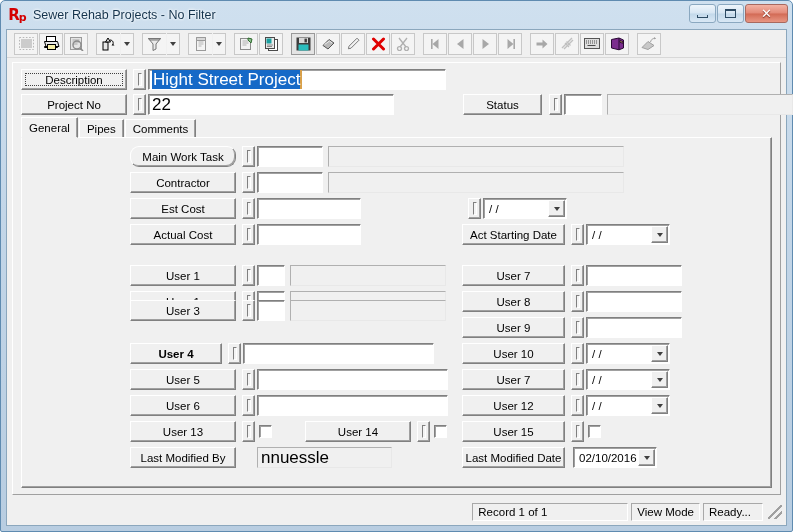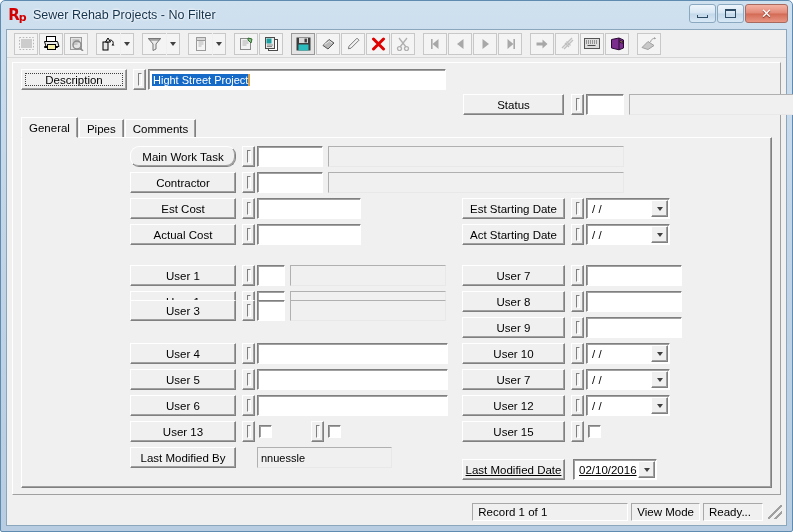--- a/index.html
+++ b/index.html
@@ -154,21 +154,21 @@
     border: 1px solid #808080;
     border-right-color: #ffffff; border-bottom-color: #ffffff;
   }
 
   .tfield {
     height: 21px;
     background: #ffffff;
     border: 1px solid;
     border-color: #808080 #ffffff #ffffff #808080;
     box-shadow: inset 1px 1px 0 #a0a0a0;
-    font-size: 11px;
+    font-size: 17px;
     display: flex; align-items: center;
     padding-left: 3px;
     color: #000000;
     overflow: hidden; white-space: nowrap;
   }
   .tfield.flatgray {
     background: #f0f0f0;
     border: 1px solid #b0b0b0;
     border-right-color: #e8e8e8; border-bottom-color: #e8e8e8;
     box-shadow: none;
@@ -477,23 +477,30 @@
       <div class="row" style="left:8px; top:6px;">
         <div class="lbl-btn focused" style="width:106px; position:relative;">Description</div>
         <div class="marker" style="margin-left:6px;">
             <i></i>
           </div>
         <div class="tfield" style="width:298px; margin-left:2px;">
           <span class="sel-text">Hight Street Project</span>
         </div>
       </div>
 
+      <div class="row" style="left:8px; top:31px;">
+        <div class="lbl-btn" style="width:106px;">Project No</div>
+        <div class="marker" style="margin-left:6px;">
+            <i></i>
+          </div>
+        <div class="tfield" style="width:246px; margin-left:2px;">22</div>
+      </div>
 
       <div class="row" style="left:450px; top:31px;">
-        <div class="lbl-btn" style="width:101px;">Status</div>
+        <div class="lbl-btn" style="width:79px;">Status</div>
         <div class="marker" style="margin-left:7px;">
             <i></i>
           </div>
         <div class="tfield" style="width:38px; margin-left:2px;"></div>
         <div class="tfield flatgray" style="width:186px; margin-left:5px;"></div>
       </div>
 
       <div class="tabstrip">
         <div class="tab active">General</div>
         <div class="tab">Pipes</div>
@@ -530,21 +537,20 @@
 
         <div class="row" style="left:108px; top:60px;">
           <div class="lbl-btn" style="width:106px;">Est Cost</div>
           <div class="marker" style="margin-left:6px;">
               <i></i>
             </div>
           <div class="tfield" style="width:104px; margin-left:2px;"></div>
         </div>
 
         <div class="row" style="left:440px; top:60px;">
-          <div class="lbl-btn" style="width:103px;">Est Starting Date</div>
           <div class="marker" style="margin-left:6px;">
               <i></i>
             </div>
           <div class="combo" style="width:84px; margin-left:2px;">
             <div class="cv">/  /</div>
             <div class="cb">
                 <span class="arrow-dn"></span>
               </div>
           </div>
         </div>
@@ -583,21 +589,21 @@
         <div class="row" style="left:108px; top:162px;">
           <div class="lbl-btn" style="width:106px;">User 3</div>
           <div class="marker" style="margin-left:6px;">
               <i></i>
             </div>
           <div class="tfield" style="width:28px; margin-left:2px;"></div>
           <div class="tfield flatgray" style="width:156px; margin-left:5px;"></div>
         </div>
 
         <div class="row" style="left:108px; top:205px;">
-          <div class="lbl-btn" style="width:106px;">User 4</div>
+          <div class="lbl-btn" style="width:92px;font-weight:bold;">User 4</div>
           <div class="marker" style="margin-left:6px;">
               <i></i>
             </div>
           <div class="tfield" style="width:191px; margin-left:2px;"></div>
         </div>
 
         <div class="row" style="left:108px; top:231px;">
           <div class="lbl-btn" style="width:106px;">User 5</div>
           <div class="marker" style="margin-left:6px;">
               <i></i>
@@ -677,38 +683,39 @@
         </div>
 
         <div class="row" style="left:108px; top:283px;">
           <div class="lbl-btn" style="width:106px;">User 13</div>
           <div class="marker" style="margin-left:6px;">
               <i></i>
             </div>
           <div class="chk" style="margin-left:4px;"></div>
         </div>
         <div class="row" style="left:283px; top:283px;">
+          <div class="lbl-btn" style="width:106px;">User 14</div>
           <div class="marker" style="margin-left:6px;">
               <i></i>
             </div>
           <div class="chk" style="margin-left:4px;"></div>
         </div>
         <div class="row" style="left:440px; top:283px;">
           <div class="lbl-btn" style="width:103px;">User 15</div>
           <div class="marker" style="margin-left:6px;">
               <i></i>
             </div>
           <div class="chk" style="margin-left:4px;"></div>
         </div>
 
         <div class="row" style="left:108px; top:309px;">
           <div class="lbl-btn" style="width:106px;">Last Modified By</div>
           <div class="tfield flatgray" style="width:135px; margin-left:21px;">nnuessle</div>
         </div>
-        <div class="row" style="left:440px; top:321px;text-decoration:underline;">
+        <div class="row" style="left:440px; top:309px;">
           <div class="lbl-btn" style="width:103px;">Last Modified Date</div>
           <div class="combo" style="width:84px; margin-left:8px;">
             <div class="cv">02/10/2016</div>
             <div class="cb">
                 <span class="arrow-dn"></span>
               </div>
           </div>
         </div>
 
       </div>

